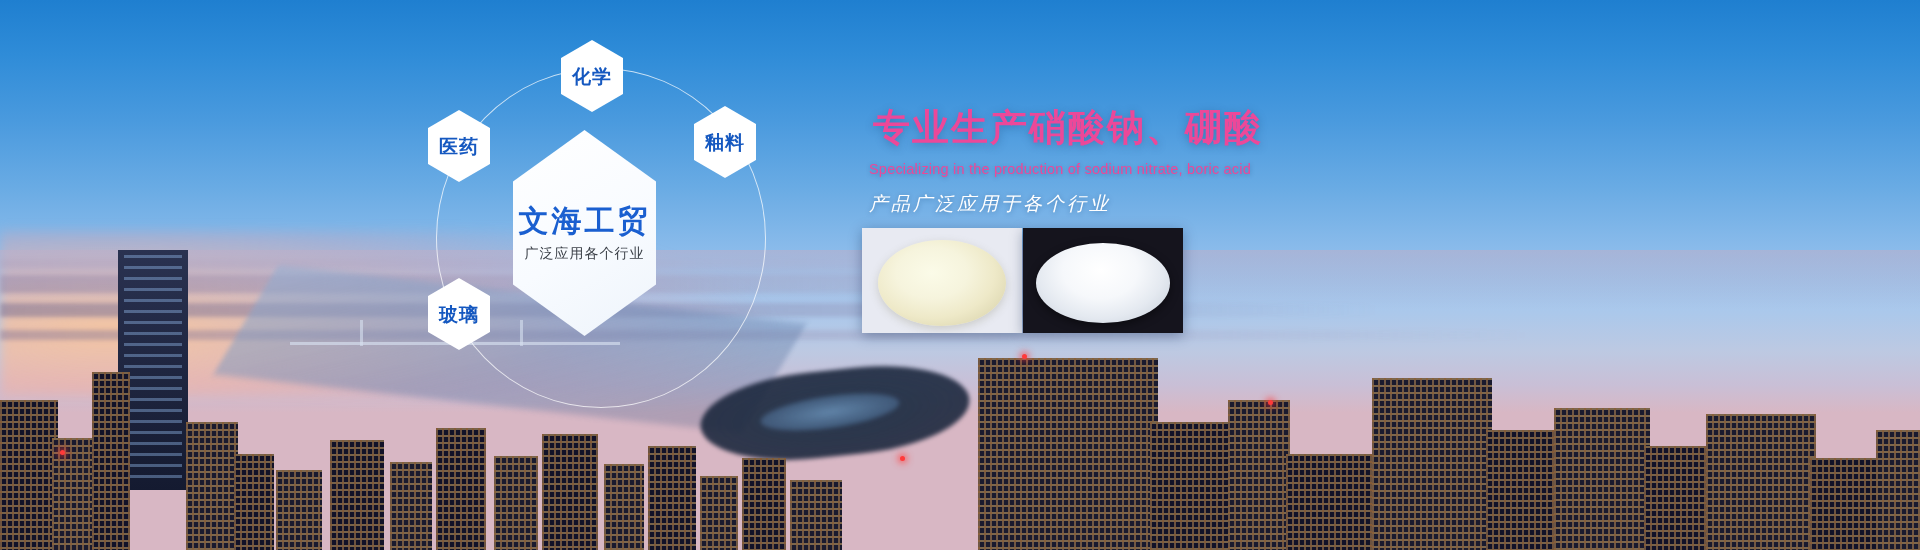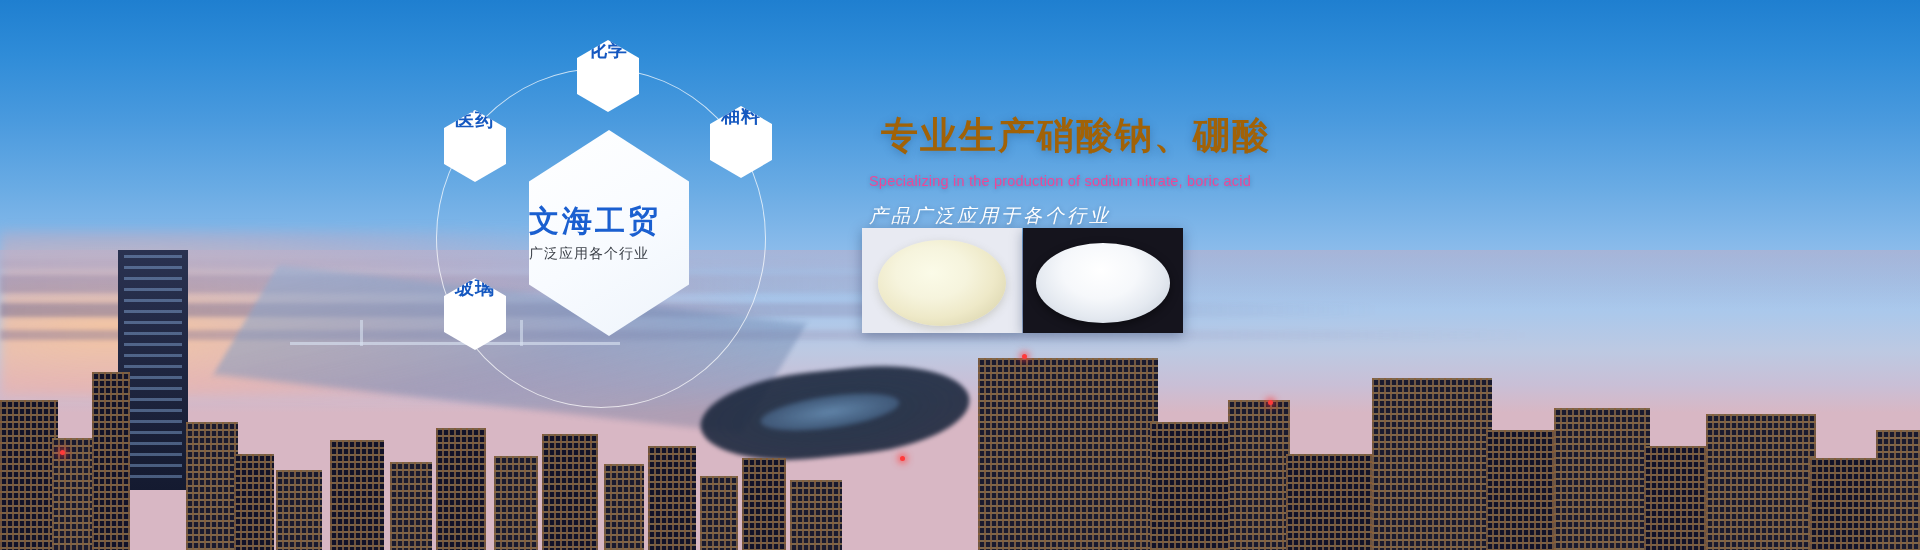--- a/index.html
+++ b/index.html
@@ -82,51 +82,50 @@
 
   
   .cluster{position:absolute;left:392px;top:18px;width:420px;height:430px;}
   .ring{
     position:absolute;left:44px;top:50px;width:330px;height:340px;
     border:1.5px solid rgba(255,255,255,.72);border-radius:50%;
   }
   .hex{
     position:absolute;background:#fff;
     clip-path:polygon(50% 0%,100% 25%,100% 75%,50% 100%,0% 75%,0% 25%);
-    display:flex;align-items:flex-start;justify-content:center;
+    display:flex;align-items:center;justify-content:center;
     box-shadow:0 2px 10px rgba(20,50,95,.18);
-    margin-left:16px;
   }
   .hex-label{
     color:#1558c0;font-weight:bold;font-size:19px;letter-spacing:1px;
     white-space:nowrap;line-height:1;
   }
   .hex-sm{width:62px;height:72px;}
   .hex-center{
-    width:160px;height:206px;left:121px;top:112px;flex-direction:column;
+    width:143px;height:206px;left:121px;top:112px;flex-direction:column;
     background:linear-gradient(150deg,#ffffff 0%,#f8fbff 55%,#eef4fb 100%);
   }
   .center-title{
     color:#1a5fd0;font-weight:bold;font-size:30px;letter-spacing:3px;line-height:1;
     text-shadow:0 1px 0 rgba(255,255,255,.6);
   }
   .center-sub{color:#3a3f47;font-size:14px;letter-spacing:1px;margin-top:10px;line-height:1;}
 
   .p-chem {left:169px;top:22px;}
   .p-glaze{left:302px;top:88px;}
   .p-elec {left:302px;top:260px;}
   .p-metal{left:169px;top:334px;}
   .p-glass{left:36px;top:260px;}
   .p-med  {left:36px;top:92px;}
 
   
   .copy{position:absolute;left:865px;top:100px;width:620px;}
   .headline{
-    color:#a16207;font-size:37px;font-weight:bold;letter-spacing:2px;line-height:1.1;
-    text-shadow:0 2px 8px rgba(20,60,110,.35);margin:16px;
+    color:#ec4899;font-size:37px;font-weight:bold;letter-spacing:2px;line-height:1.1;
+    text-shadow:0 2px 8px rgba(20,60,110,.35);margin:8px;
   }
   .subline{
     color:#ec4899;font-size:14.5px;letter-spacing:.2px;margin:12px 0 0 4px;
     text-shadow:0 1px 4px rgba(20,60,110,.35);
   }
   .tagline{
     color:#ffffff;font-size:19px;letter-spacing:3px;margin:14px 0 0 4px;
     font-family:"Liberation Serif","DejaVu Serif",serif;font-style:italic;
     text-shadow:0 1px 5px rgba(20,60,110,.4);
   }

